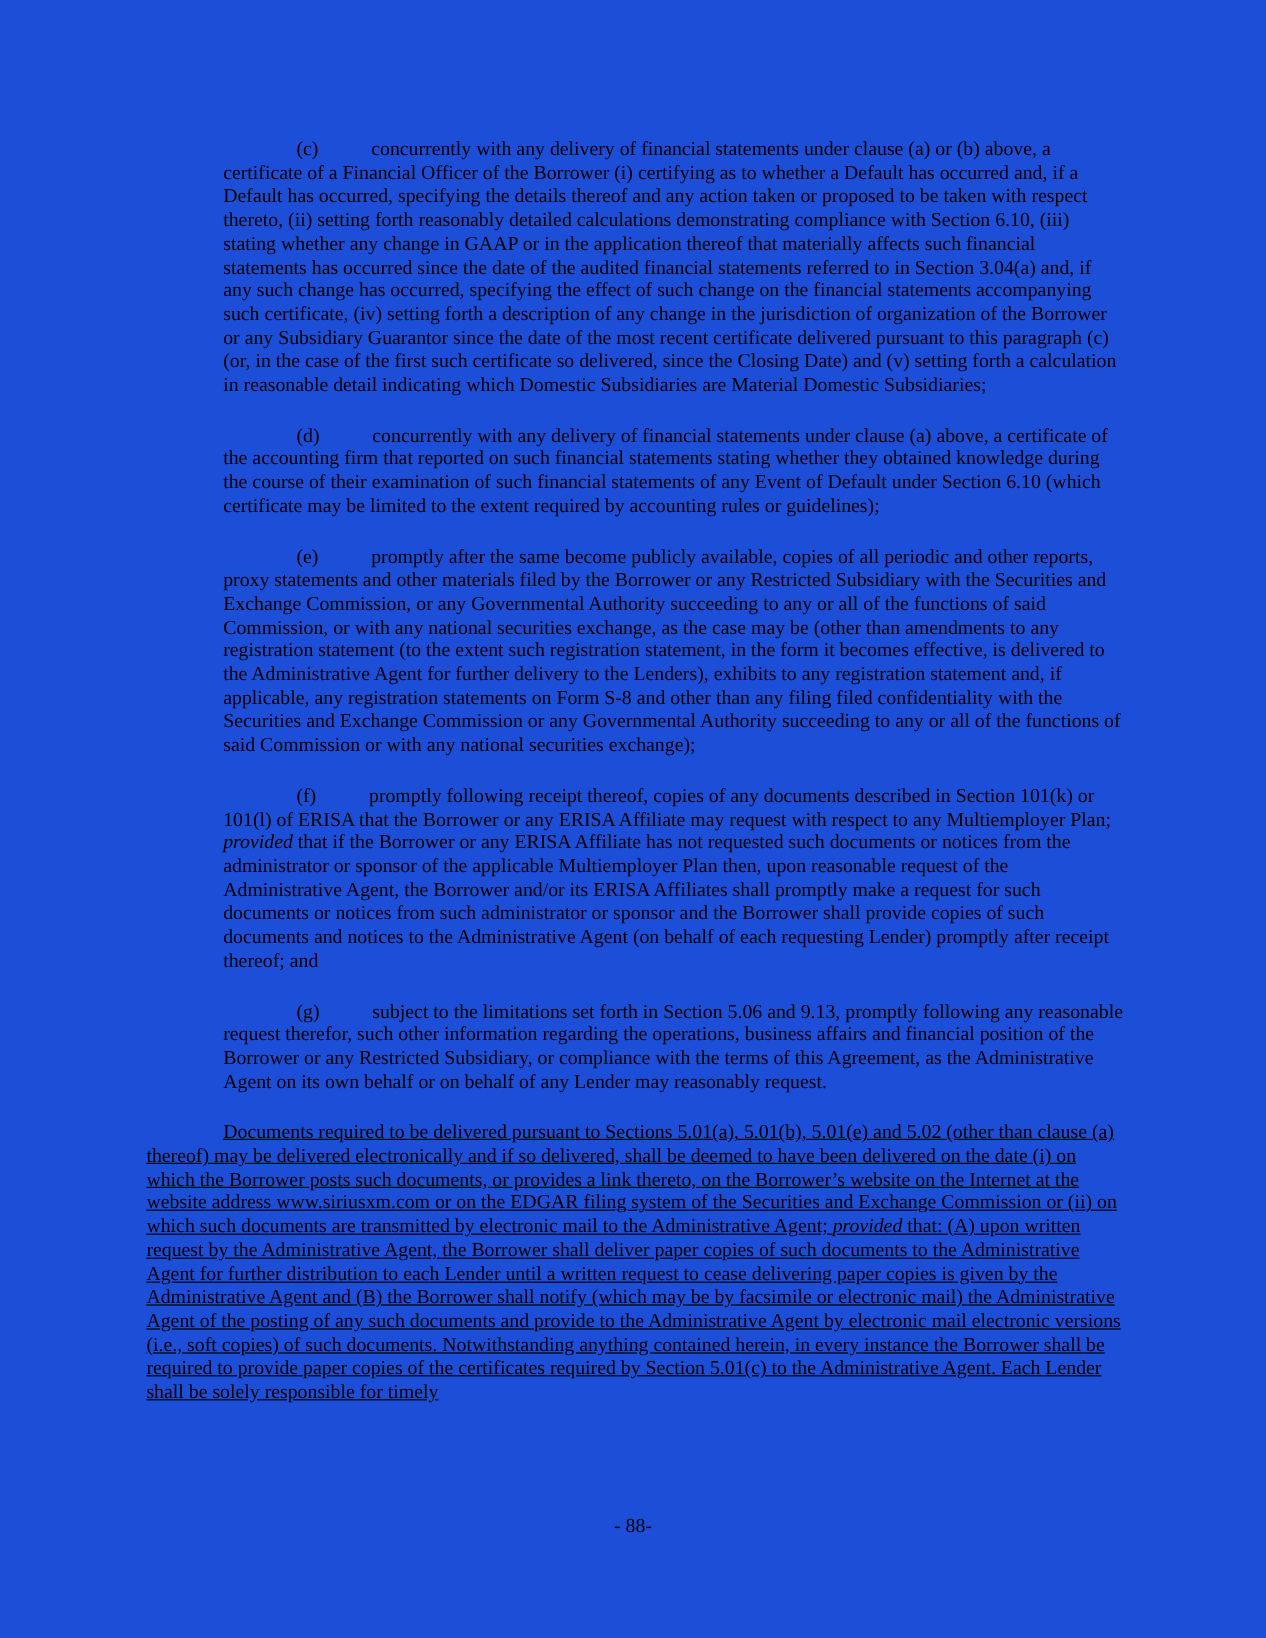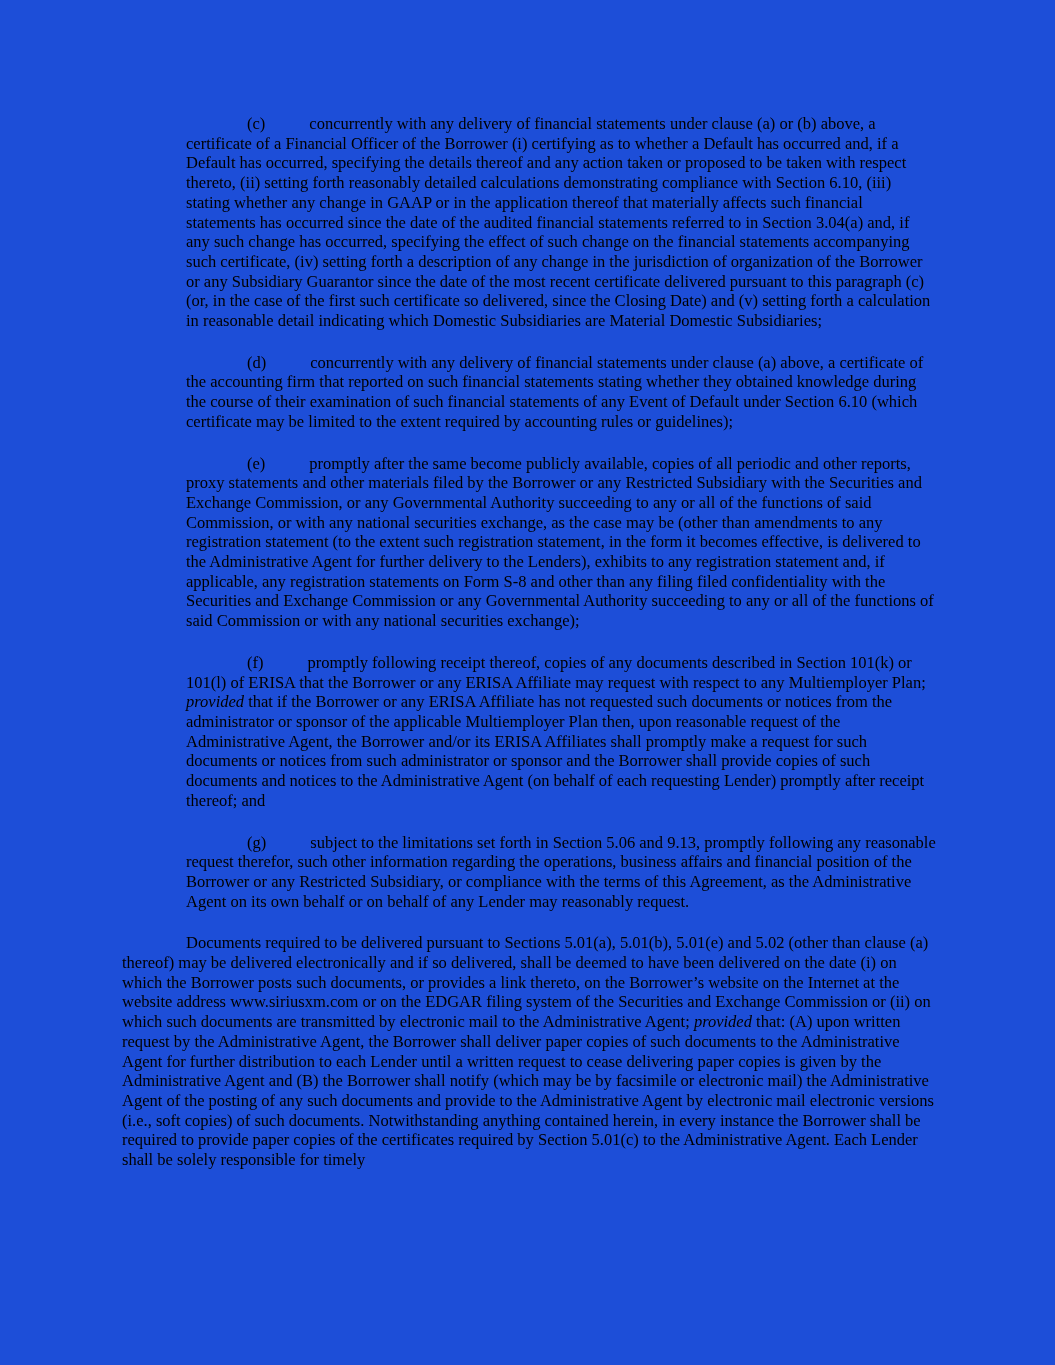--- a/index.html
+++ b/index.html
@@ -30,20 +30,21 @@
   }
   p.clause {
     margin-left: 64px;
     width: 750px;
     text-indent: 61px;
   }
   p.flush {
     width: 818px;
     text-indent: 64px;
     margin-bottom: 0;
+    text-decoration: underline;
   }
   span.tab {
     display: inline-block;
     width: 44px;
   }
   span.italic {
     font-style: italic;
   }
   .footer {
     position: absolute;
@@ -58,13 +59,14 @@
 
 <div class="page">
   <div class="doc-body">
       <p class="para clause"><span>(c)</span><span class="tab"></span><span>concurrently with any delivery of financial statements under clause (a) or (b) above, a certificate of a Financial Officer of the Borrower (i) certifying as to whether a Default has occurred and, if a Default has occurred, specifying the details thereof and any action taken or proposed to be taken with respect thereto, (ii) setting forth reasonably detailed calculations demonstrating compliance with Section 6.10, (iii) stating whether any change in GAAP or in the application thereof that materially affects such financial statements has occurred since the date of the audited financial statements referred to in Section 3.04(a) and, if any such change has occurred, specifying the effect of such change on the financial statements accompanying such certificate, (iv) setting forth a description of any change in the jurisdiction of organization of the Borrower or any Subsidiary Guarantor since the date of the most recent certificate delivered pursuant to this paragraph (c) (or, in the case of the first such certificate so delivered, since the Closing Date) and (v) setting forth a calculation in reasonable detail indicating which Domestic Subsidiaries are Material Domestic Subsidiaries;</span></p>
       <p class="para clause"><span>(d)</span><span class="tab"></span><span>concurrently with any delivery of financial statements under clause (a) above, a certificate of the accounting firm that reported on such financial statements stating whether they obtained knowledge during the course of their examination of such financial statements of any Event of Default under Section 6.10 (which certificate may be limited to the extent required by accounting rules or guidelines);</span></p>
       <p class="para clause"><span>(e)</span><span class="tab"></span><span>promptly after the same become publicly available, copies of all periodic and other reports, proxy statements and other materials filed by the Borrower or any Restricted Subsidiary with the Securities and Exchange Commission, or any Governmental Authority succeeding to any or all of the functions of said Commission, or with any national securities exchange, as the case may be (other than amendments to any registration statement (to the extent such registration statement, in the form it becomes effective, is delivered to the Administrative Agent for further delivery to the Lenders), exhibits to any registration statement and, if applicable, any registration statements on Form S-8 and other than any filing filed confidentiality with the Securities and Exchange Commission or any Governmental Authority succeeding to any or all of the functions of said Commission or with any national securities exchange);</span></p>
       <p class="para clause"><span>(f)</span><span class="tab"></span><span>promptly following receipt thereof, copies of any documents described in Section 101(k) or 101(l) of ERISA that the Borrower or any ERISA Affiliate may request with respect to any Multiemployer Plan; </span><span class="italic">provided</span><span> that if the Borrower or any ERISA Affiliate has not requested such documents or notices from the administrator or sponsor of the applicable Multiemployer Plan then, upon reasonable request of the Administrative Agent, the Borrower and/or its ERISA Affiliates shall promptly make a request for such documents or notices from such administrator or sponsor and the Borrower shall provide copies of such documents and notices to the Administrative Agent (on behalf of each requesting Lender) promptly after receipt thereof; and</span></p>
       <p class="para clause"><span>(g)</span><span class="tab"></span><span>subject to the limitations set forth in Section 5.06 and 9.13, promptly following any reasonable request therefor, such other information regarding the operations, business affairs and financial position of the Borrower or any Restricted Subsidiary, or compliance with the terms of this Agreement, as the Administrative Agent on its own behalf or on behalf of any Lender may reasonably request.</span></p>
       <p class="para flush"><span>Documents required to be delivered pursuant to Sections 5.01(a), 5.01(b), 5.01(e) and 5.02 (other than clause (a) thereof) may be delivered electronically and if so delivered, shall be deemed to have been delivered on the date (i) on which the Borrower posts such documents, or provides a link thereto, on the Borrower’s website on the Internet at the website address www.siriusxm.com or on the EDGAR filing system of the Securities and Exchange Commission or (ii) on which such documents are transmitted by electronic mail to the Administrative Agent; </span><span class="italic">provided</span><span> that:  (A) upon written request by the Administrative Agent, the Borrower shall deliver paper copies of such documents to the Administrative Agent for further distribution to each Lender until a written request to cease delivering paper copies is given by the Administrative Agent and (B) the Borrower shall notify (which may be by facsimile or electronic mail) the Administrative Agent of the posting of any such documents and provide to the Administrative Agent by electronic mail electronic versions (i.e., soft copies) of such documents.  Notwithstanding anything contained herein, in every instance the Borrower shall be required to provide paper copies of the certificates required by Section 5.01(c) to the Administrative Agent.  Each Lender shall be solely responsible for timely</span></p>
     </div>
+  <div class="footer">- 88-</div>
 </div>
 
 </body></html>

